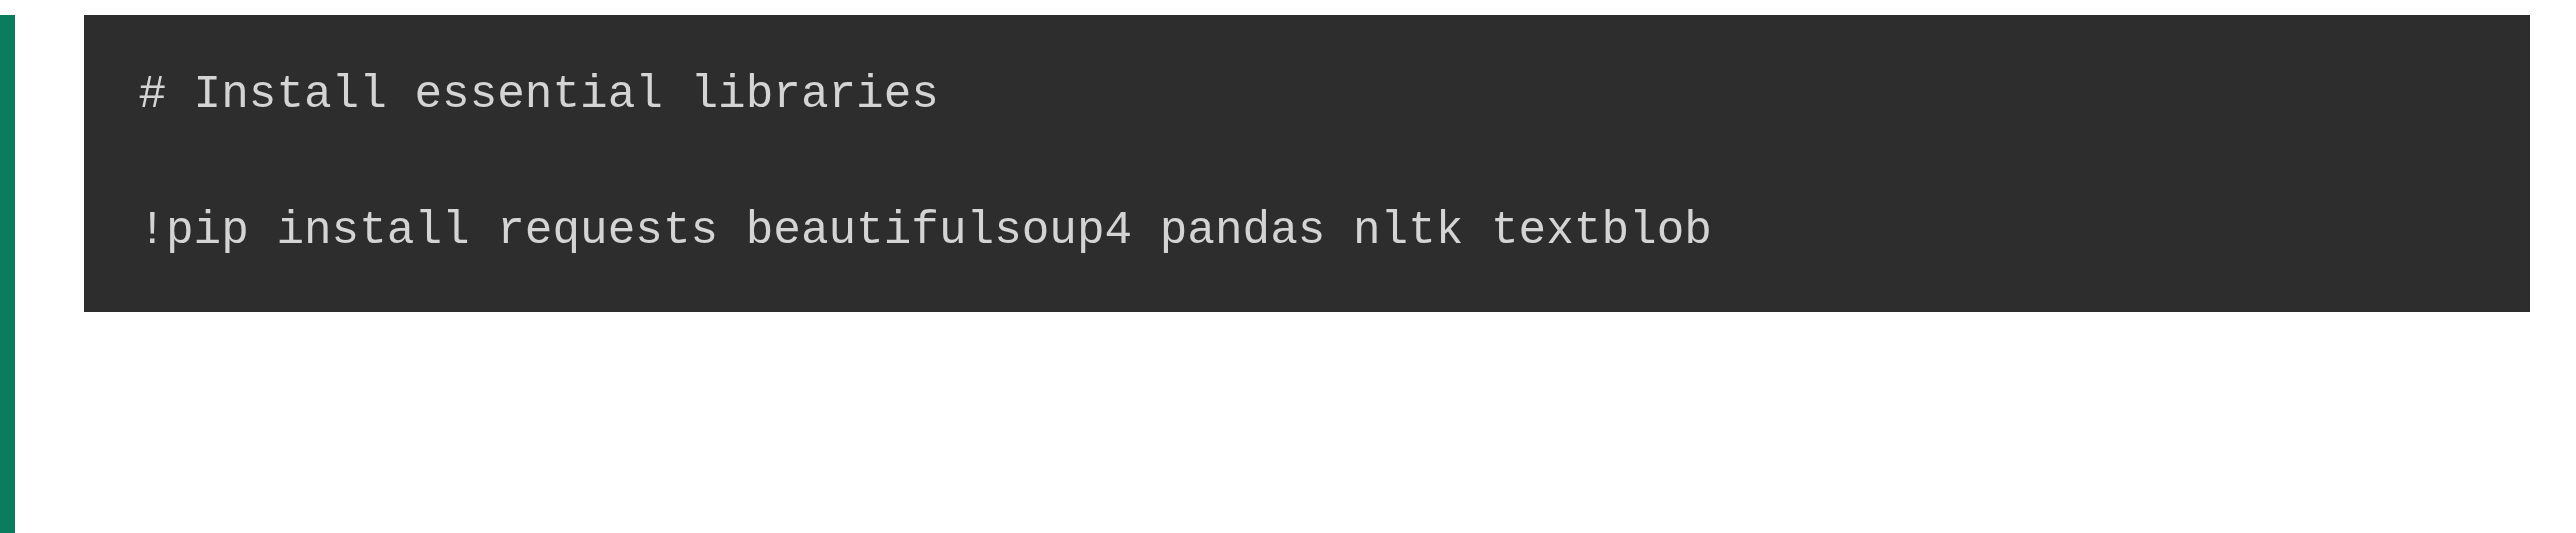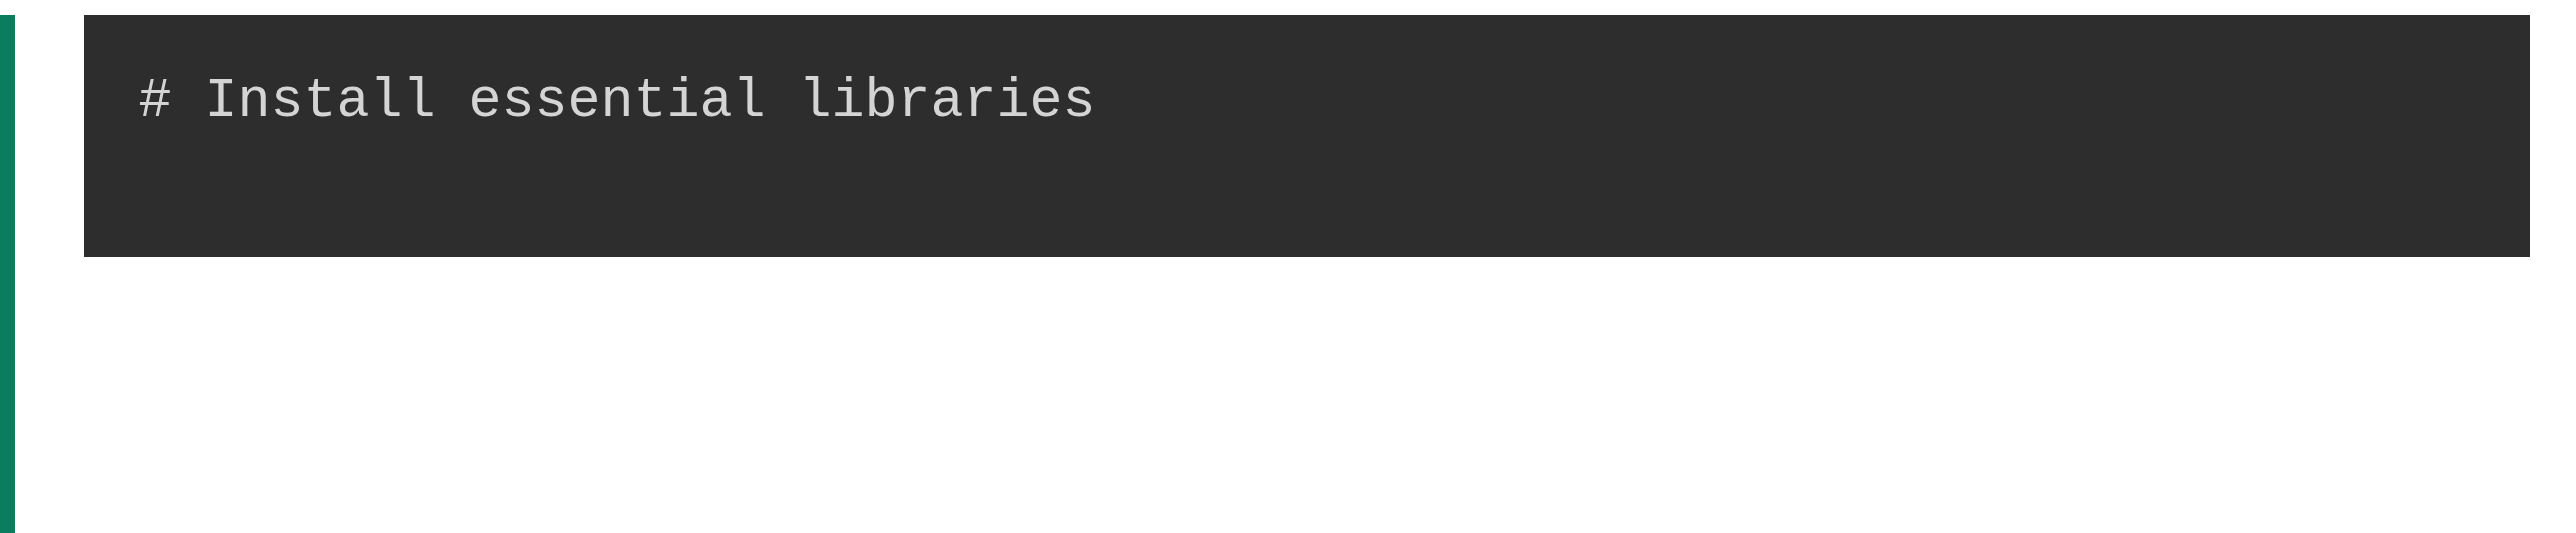--- a/index.html
+++ b/index.html
@@ -33,36 +33,37 @@
       padding: 0 46px 0 69px;
     }
     
     .code-block {
       background: #2d2d2d;
       padding: 46px 54px;
       border-radius: 0;
     }
     
     .code-line {
-      font-size: 55px;
+      font-size: 46px;
       line-height: 1.5;
       color: #d4d4d4;
       white-space: pre;
       font-family: 'Consolas', 'Monaco', 'Courier New', monospace;
     }
     
     .code-line.blank {
       min-height: 67px;
     }
   </style>
 </head>
 <body>
 
 <div class="cell-container">
   <div class="cell-accent"></div>
   <div class="cell-content-area">
     <div class="code-block">
       <div class="code-line"># Install essential libraries</div>
       <div class="code-line blank"></div>
+      <div class="code-line">!pip install requests beautifulsoup4 pandas nltk textblob</div>
     </div>
   </div>
 </div>
 
 
 </body></html>

